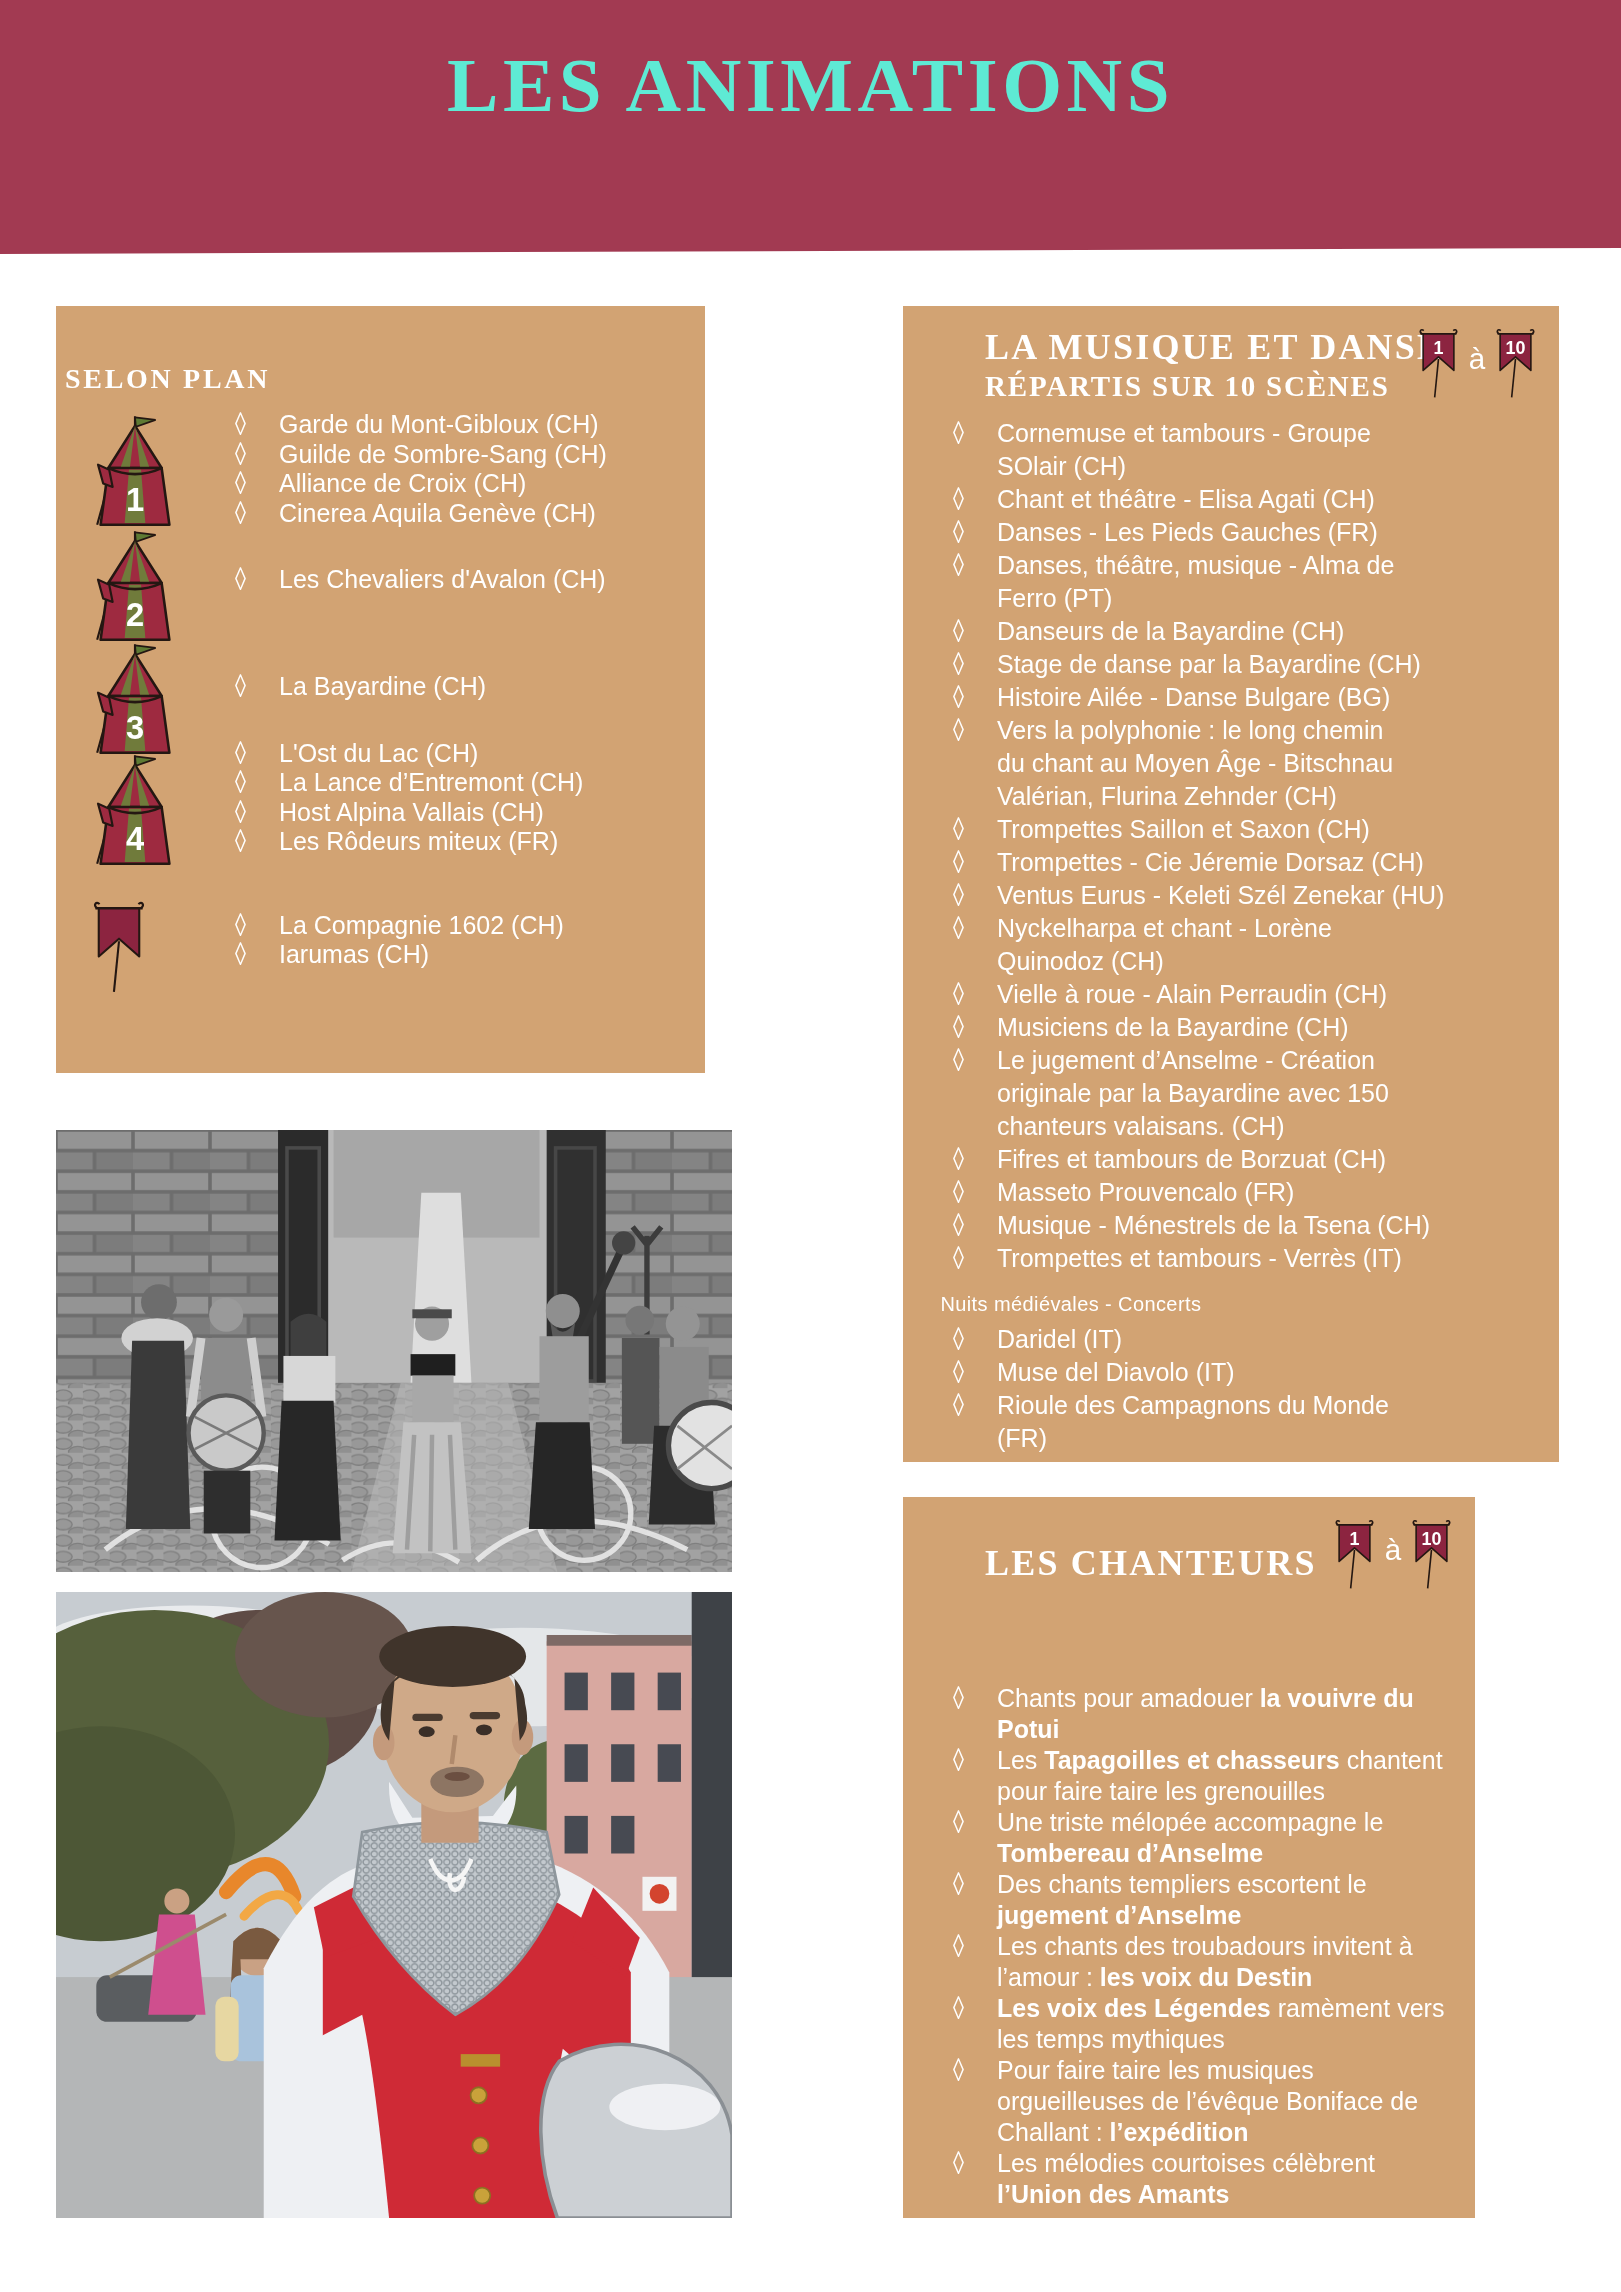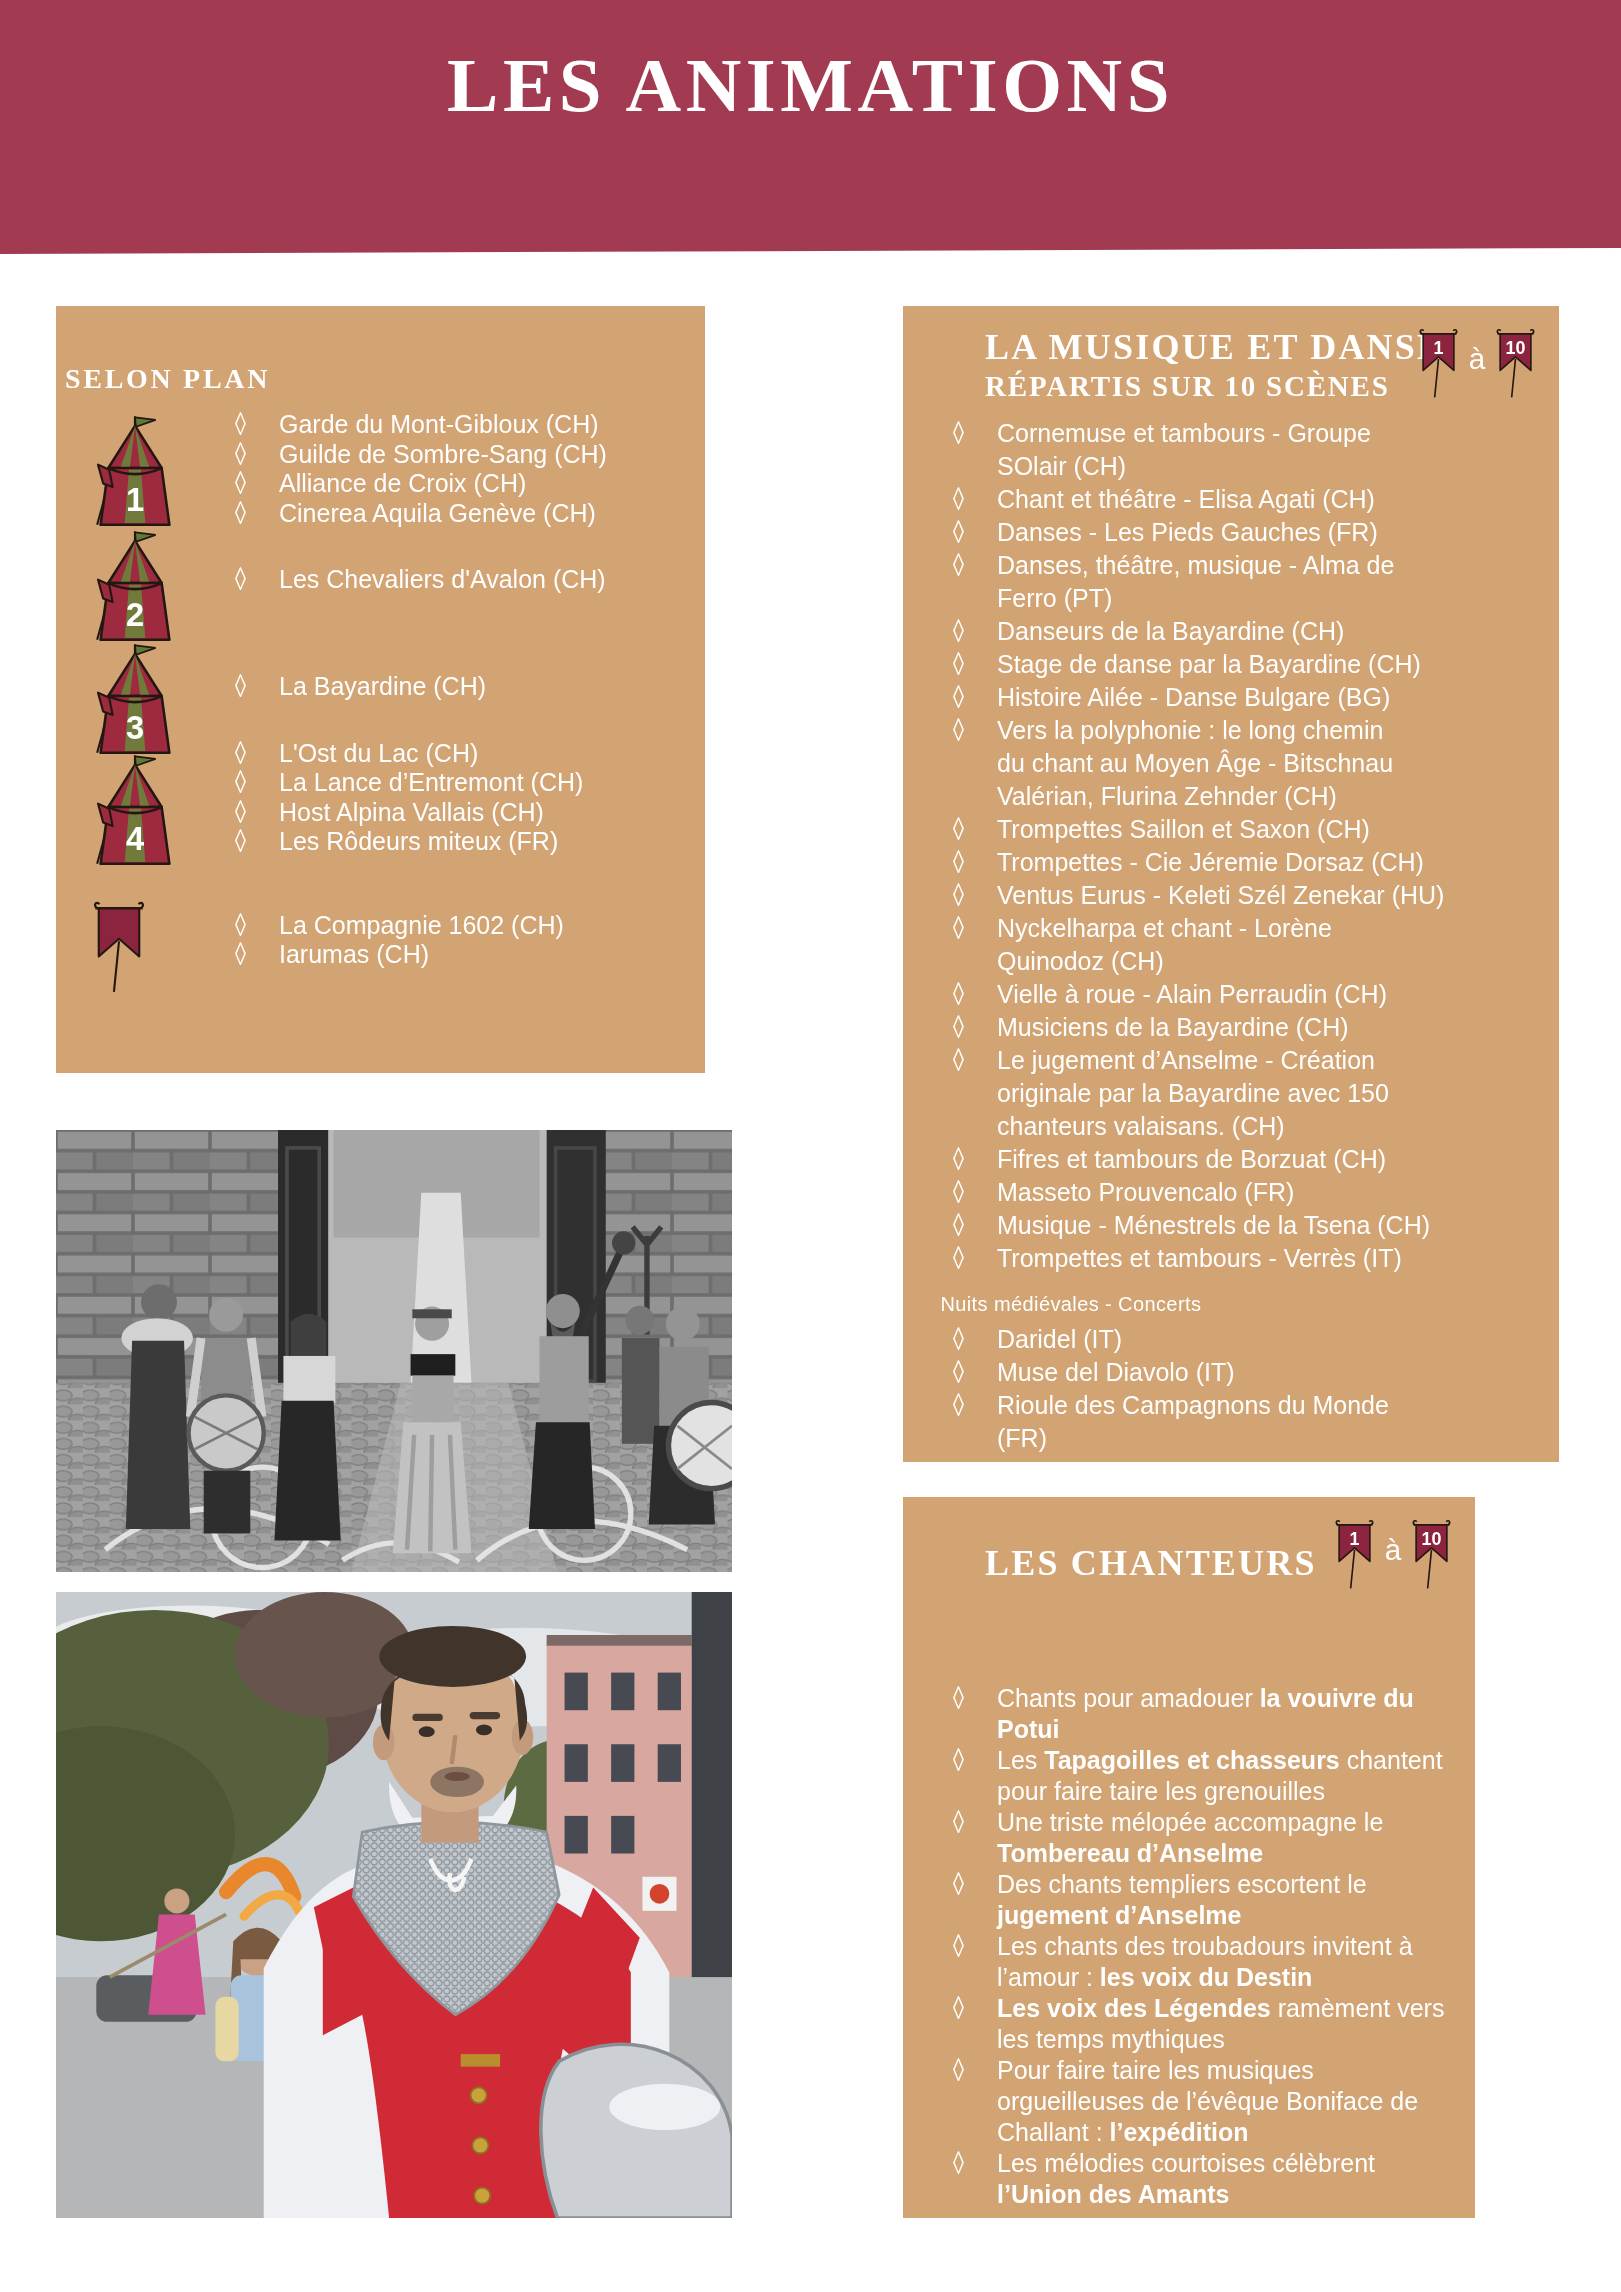--- a/index.html
+++ b/index.html
@@ -1,21 +1,21 @@
 <!DOCTYPE html>
 <html style="--maroon: #a23a52; --tan: #d2a373; --flag-maroon: #8c2440; --tent-red: #9e2a40; --tent-olive: #707b3b; --outline: #241712; --text-white: #ffffff;font-size:14.3px"><head>
 <meta charset="utf-8">
 <style>
   html,body{margin:0;padding:0;background:#ffffff;}
   .page{position:relative;width:1621px;height:2293px;background:#fff;overflow:hidden;
         font-family:"Liberation Sans",sans-serif;}
   
   .banner{position:absolute;left:0;top:0;width:1621px;height:254px;background:var(--maroon);
           clip-path:polygon(0 0,100% 0,100% 97.6%,0 100%);}
-  .banner h1{margin:0;padding-top:41px;text-align:center;color:#ffffff;
+  .banner h1{margin:0;padding-top:41px;text-align:center;color:#5eead4;
              font-family:"Liberation Serif",serif;font-size:77px;font-weight:bold;
              letter-spacing:4.5px;}
   
   .panel{position:absolute;background:var(--tan);color:#fff;}
   .panel-left{left:56px;top:306px;width:649px;height:767px;}
   .panel-music{left:903px;top:306px;width:656px;height:1156px;}
   .panel-singers{left:903px;top:1497px;width:572px;height:721px;}
   .serif-title{font-family:"Liberation Serif",serif;font-weight:bold;color:#fff;letter-spacing:2.2px;}
   .pl-title{position:absolute;top:14.3px;left:23px;right:9px;text-align:center;font-size:35px;}
   .pl-title .sep{font-size:45px;vertical-align:-3.6px;padding:0 5.4px;}

